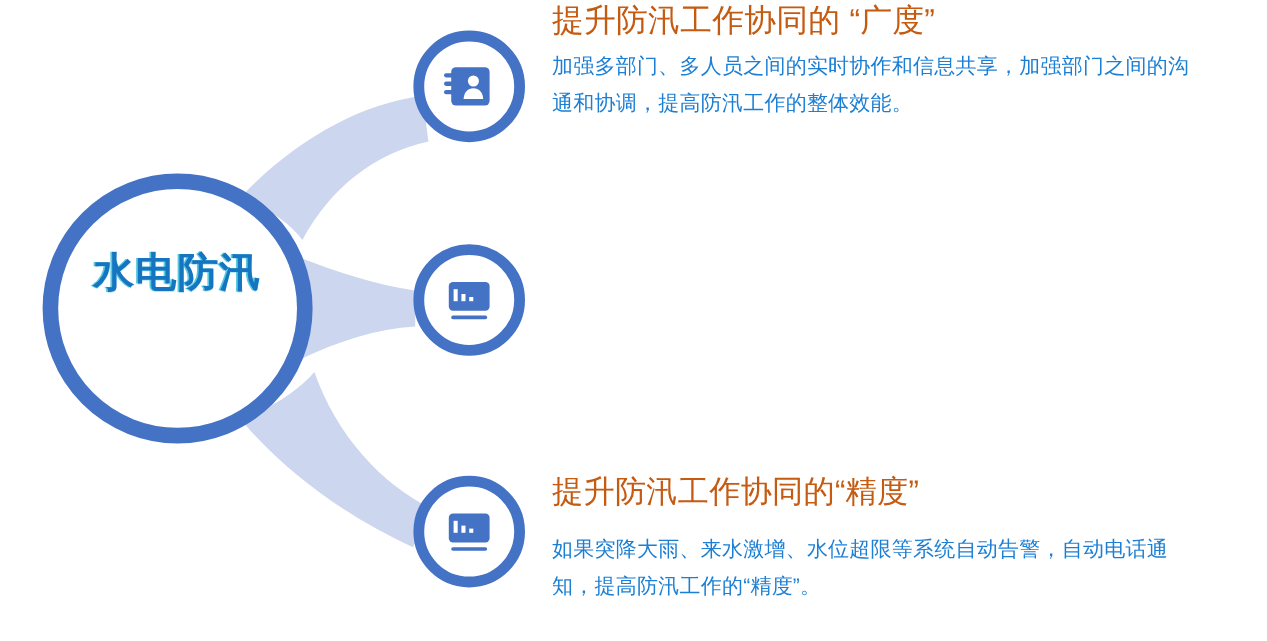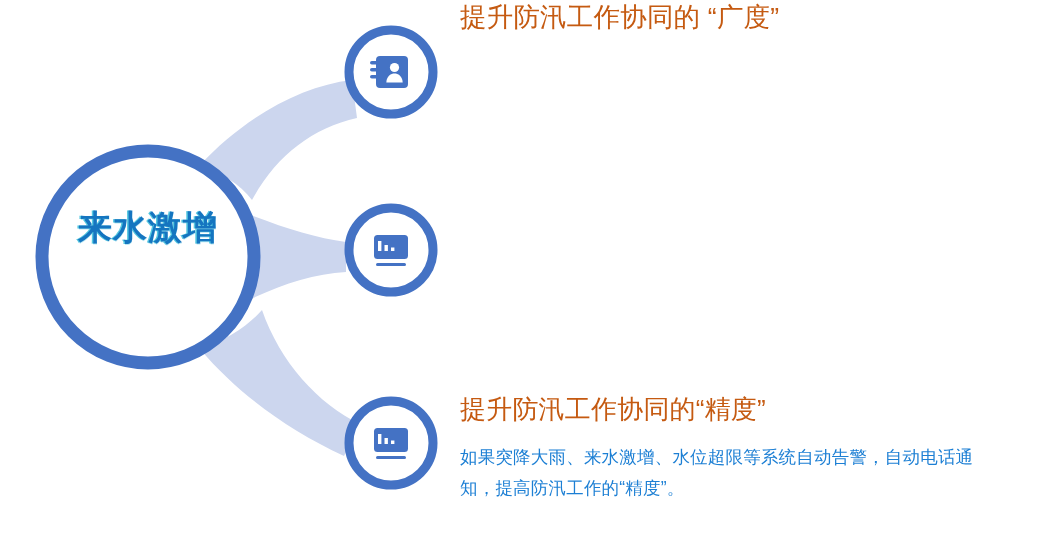--- a/index.html
+++ b/index.html
@@ -140,25 +140,26 @@
         <rect x="374" y="428" width="34" height="24" rx="3.5" ry="3.5"></rect>
         <rect x="378" y="434" width="3.4" height="10" fill="#ffffff"></rect>
         <rect x="384.5" y="438" width="3.4" height="6" fill="#ffffff"></rect>
         <rect x="391" y="440.5" width="3.4" height="3.5" fill="#ffffff"></rect>
         <rect x="376" y="456" width="30" height="3" rx="1.5"></rect>
       </g>
     </g>
   </svg>
 
   <div class="hub-label">
-    <span>来水激增</span>
+    <span>水电防汛</span>
   </div>
 
   <div class="item-text" id="item-0">
     <div class="item-title">提升防汛工作协同的 “广度”</div>
+    <div class="item-body">加强多部门、多人员之间的实时协作和信息共享，加强部门之间的沟通和协调，提高防汛工作的整体效能。</div>
   </div>
 
 
   <div class="item-text" id="item-2">
     <div class="item-title">提升防汛工作协同的“精度”</div>
     <div class="item-body">如果突降大雨、来水激增、水位超限等系统自动告警，自动电话通知，提高防汛工作的“精度”。</div>
   </div>
 
 </div>
 

